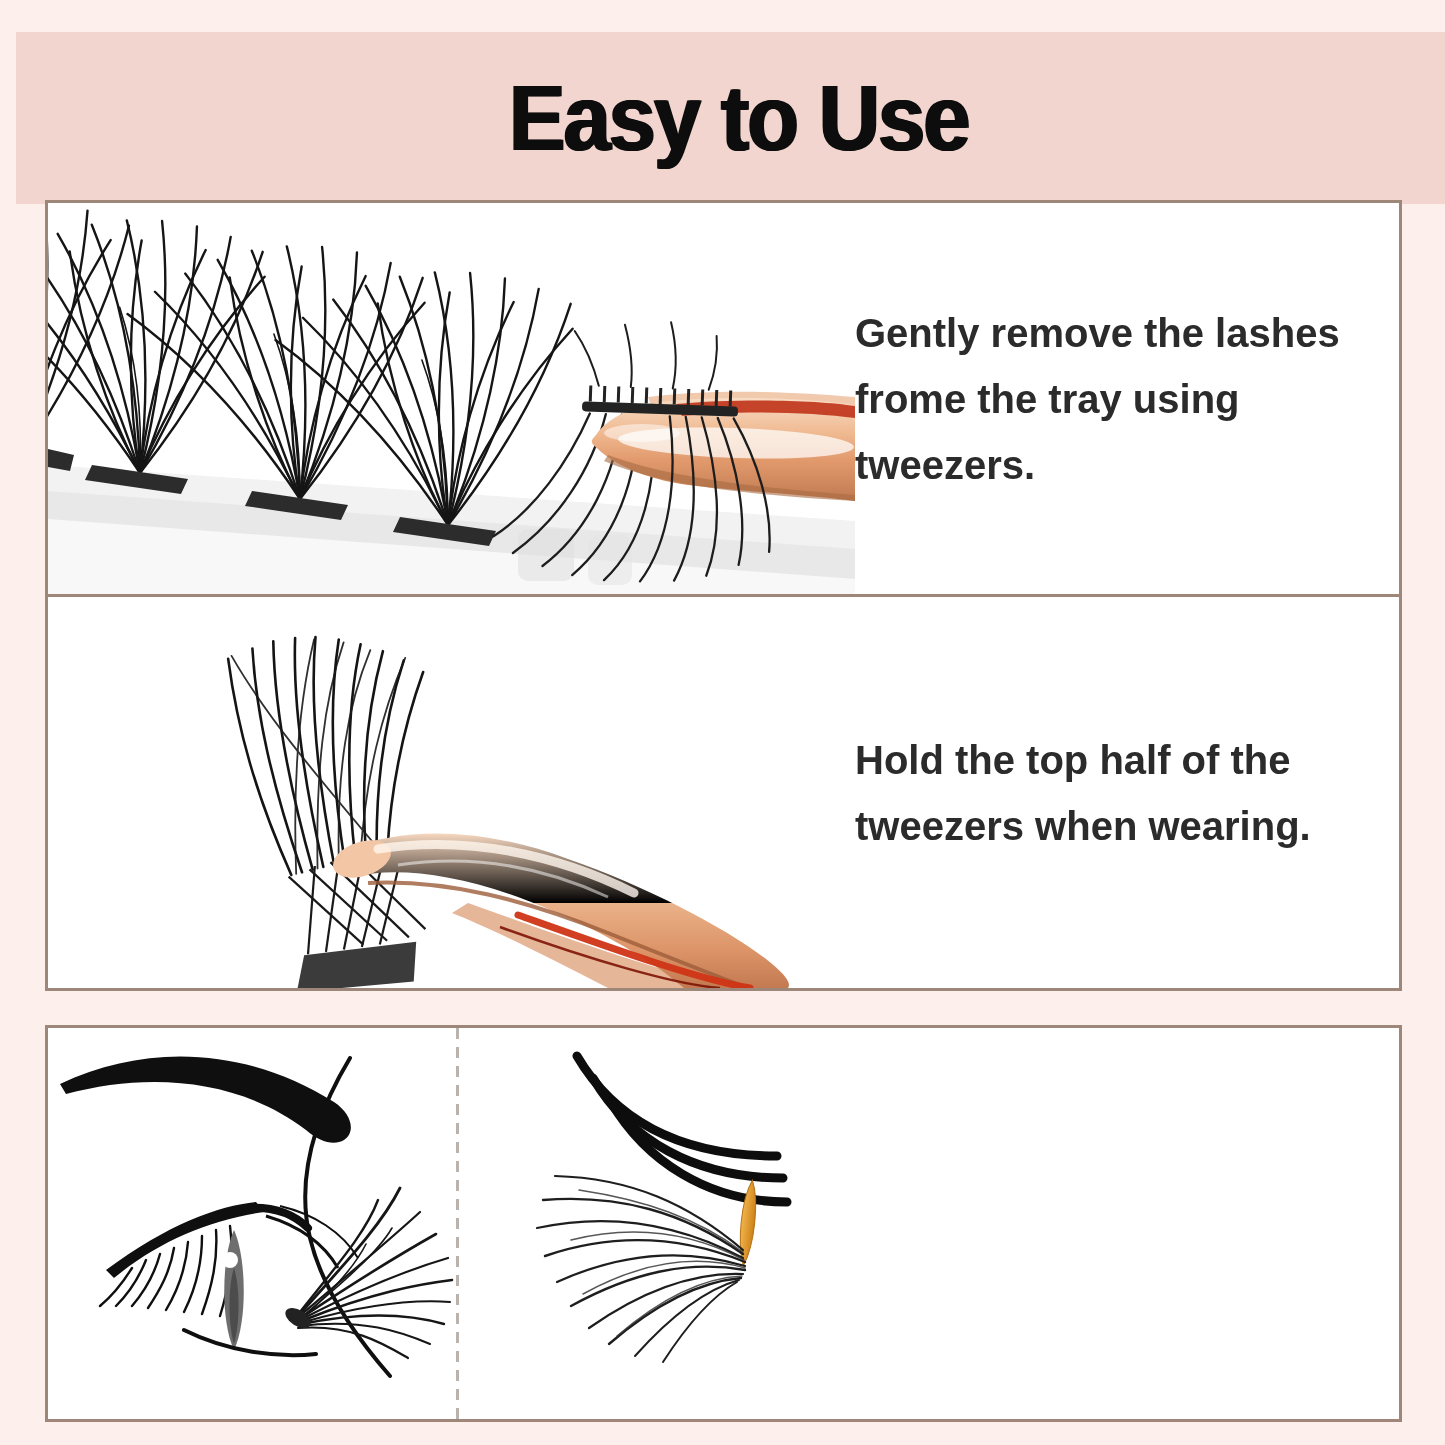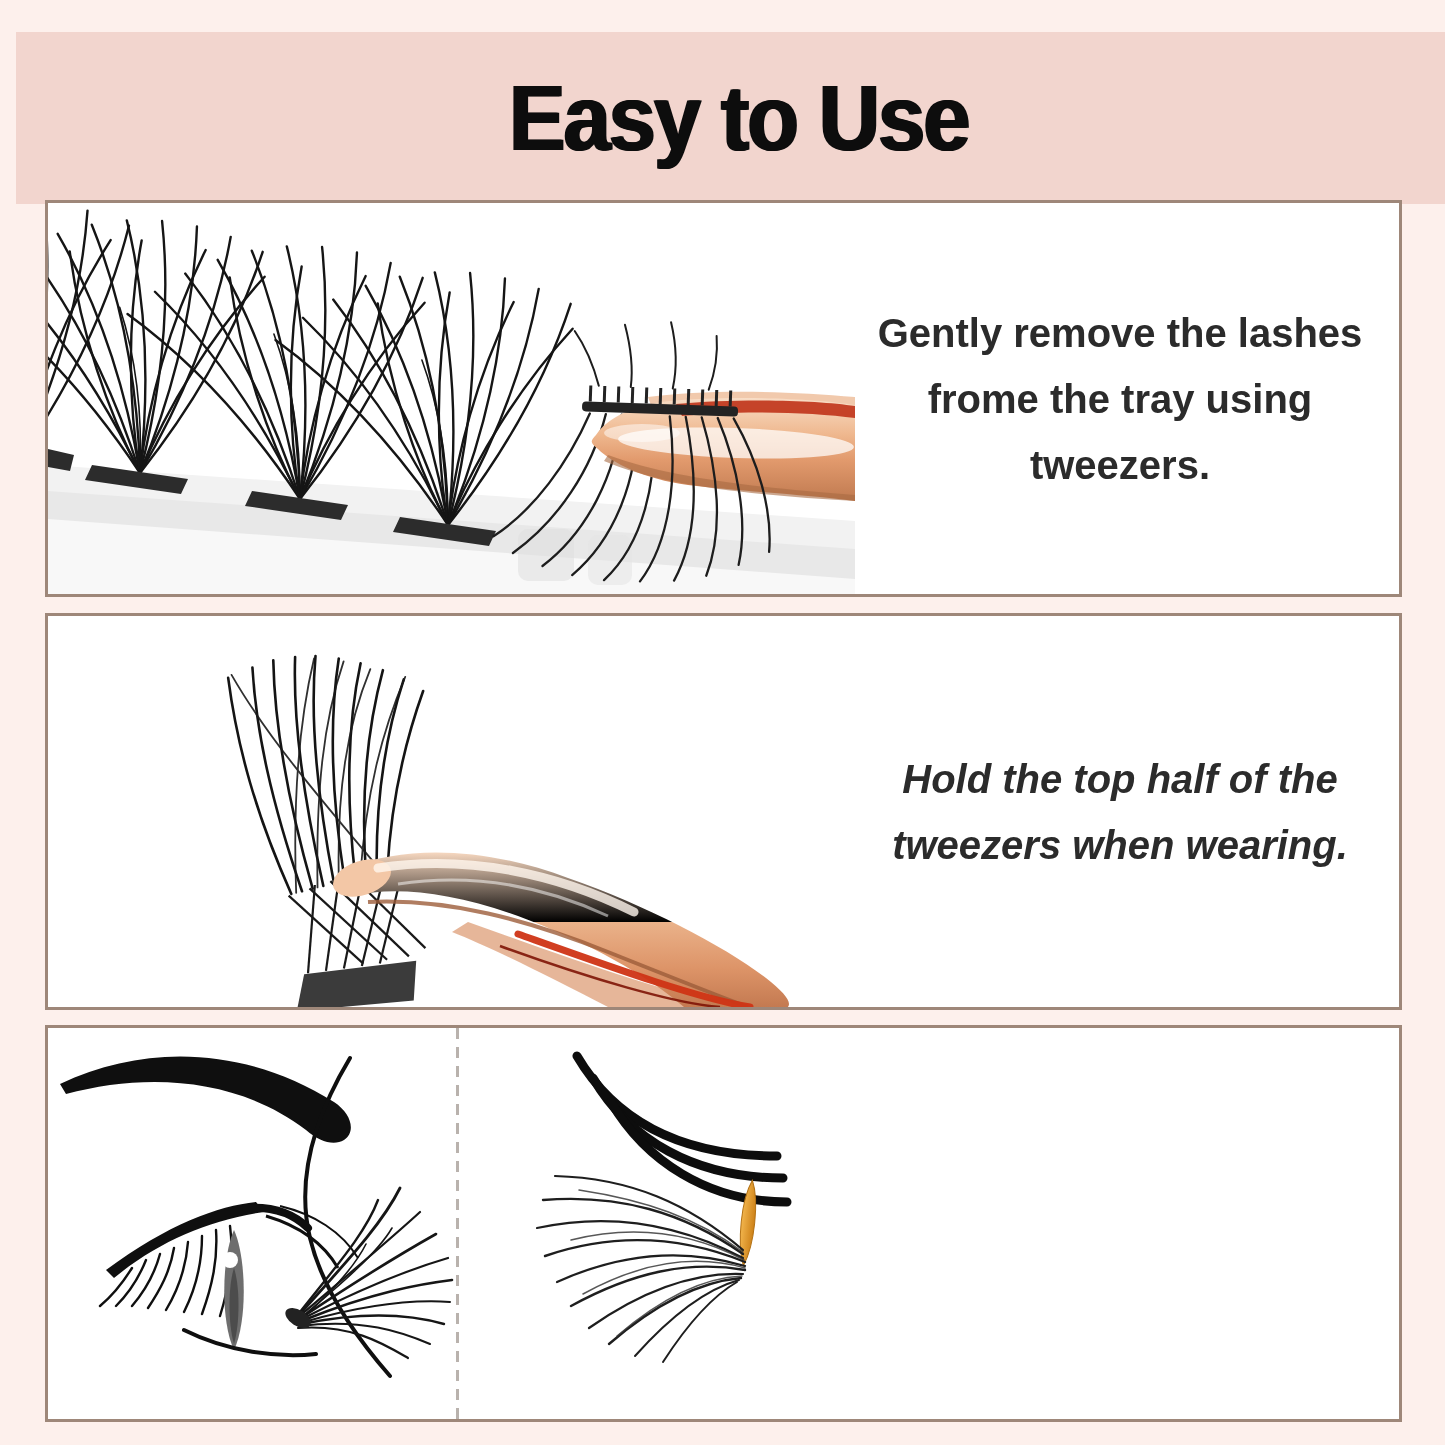--- a/index.html
+++ b/index.html
@@ -4,23 +4,23 @@
 <style>
   html,body{margin:0;padding:0;}
   body{font-family:"Liberation Sans", sans-serif;}
   .page{position:relative;width:1445px;height:1445px;background:#fdf0ec;overflow:hidden;}
   .header{position:absolute;top:0;left:16px;width:1445px;height:172px;background:#f2d5ce;
           display:flex;align-items:center;justify-content:center;margin-top:32px;}
   .title{font-size:92px;font-weight:700;color:#0d0d0d;letter-spacing:-2px;
          transform:scaleX(0.92);transform-origin:center;
          text-shadow:1.4px 0 0 #0d0d0d,-1.4px 0 0 #0d0d0d;white-space:nowrap;}
   .panel{position:absolute;left:45px;width:1357px;height:397px;background:#ffffff;
-         border:3px solid #9e8779;box-sizing:border-box;display:flex;text-align:center;}
+         border:3px solid #9e8779;box-sizing:border-box;display:flex;}
   .panel-1{top:200px;}
-  .panel-2{top:613px;font-style:italic;}
+  .panel-2{top:594px;}
   .panel-3{top:1025px;}
   .illus{position:relative;width:807px;height:391px;flex:none;overflow:hidden;}
   .illus svg{display:block;}
   .caption{flex:1;display:flex;flex-direction:column;justify-content:center;
            font-size:40px;font-weight:700;line-height:66px;color:#2b2b2b;
            padding-right:14px;}
   .caption-line{white-space:nowrap;}
   .divider{position:absolute;top:0;left:408px;width:3px;height:100%;
            background:repeating-linear-gradient(#b9b2ad 0 11px,transparent 11px 19px);}
 </style>

